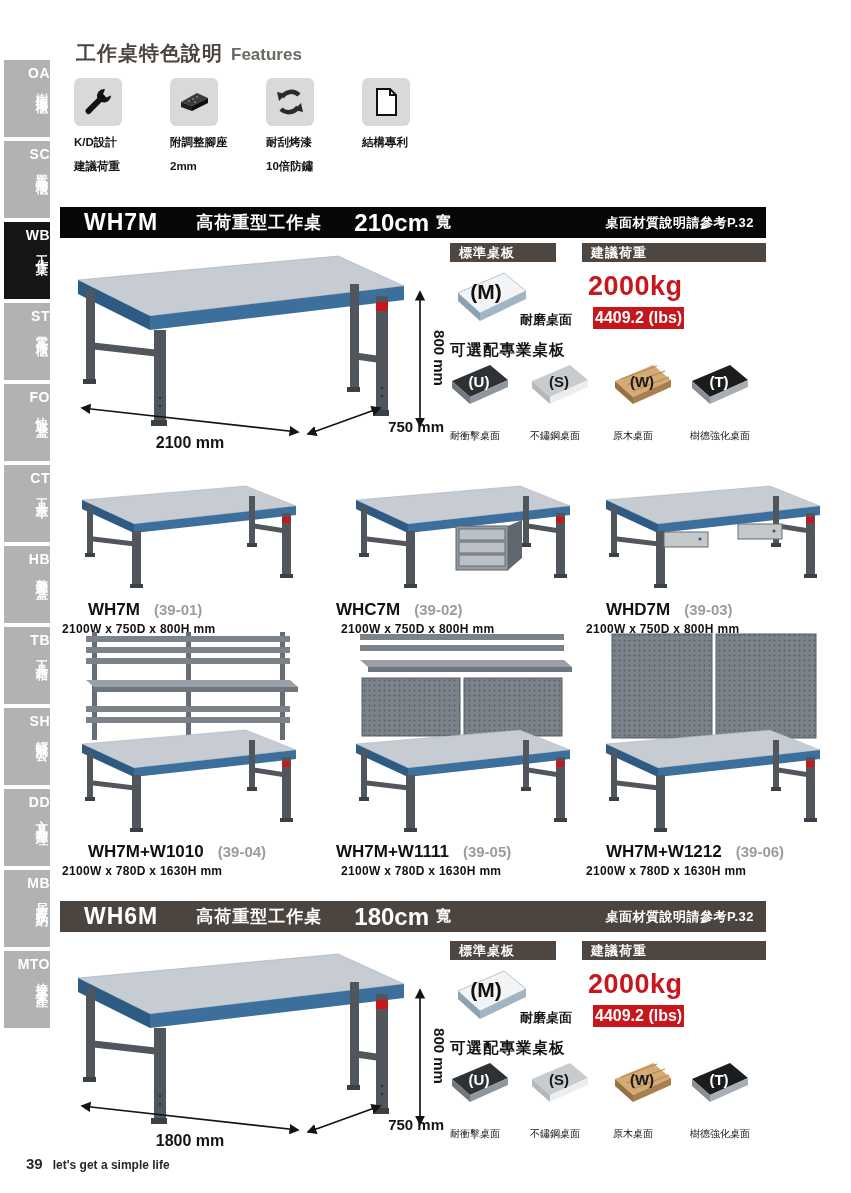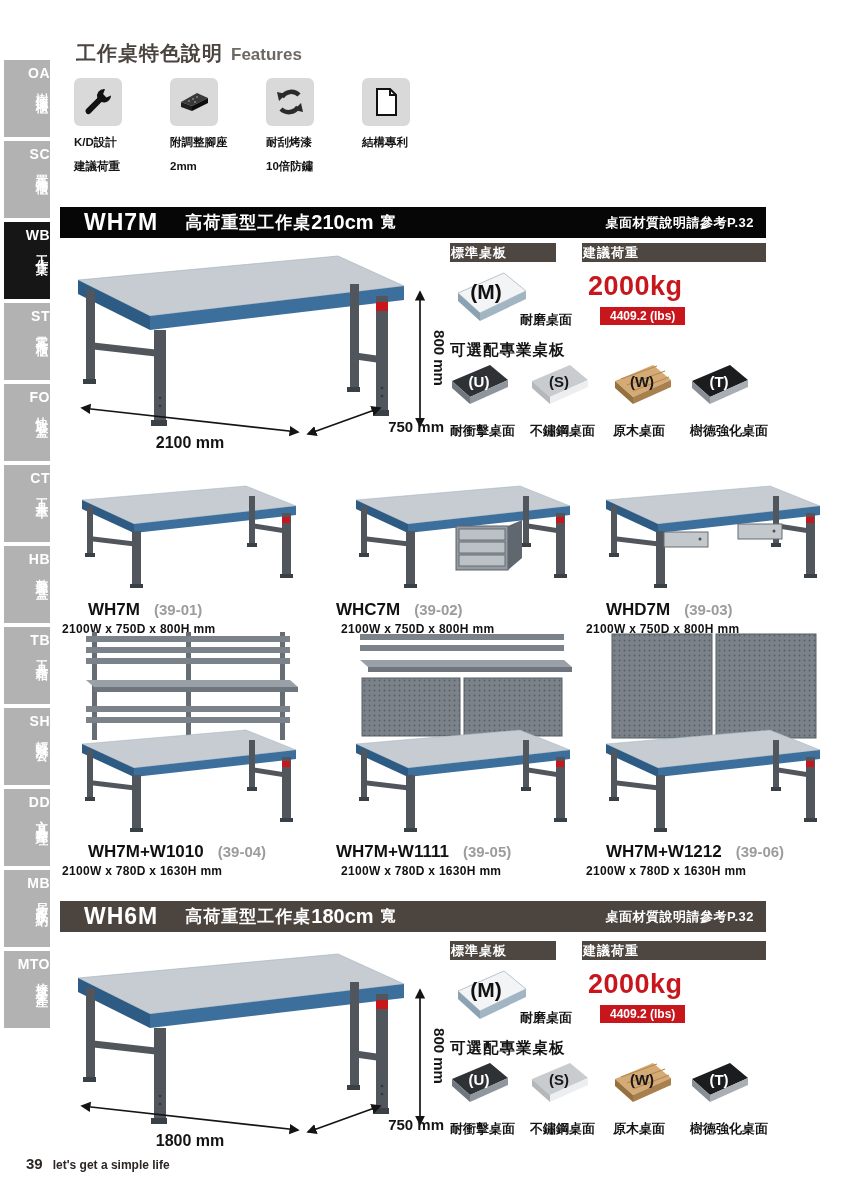--- a/index.html
+++ b/index.html
@@ -27,52 +27,52 @@
           display:flex;align-items:center;justify-content:center}
   .f-icon.nobg{background:transparent;border-radius:0}
   .f-cap{margin-top:9px;font-size:11.5px;font-weight:bold;color:#141414;line-height:15px;white-space:nowrap}
 
   
   .model-bar{position:absolute;left:60px;width:706px;height:31px;color:#fff;display:flex;
              align-items:center;box-sizing:border-box;padding:0 12px 0 24px}
   #bar0{top:207px;background:#060606}
   #bar1{top:901px;background:#4b443f}
   .mb-model{font-size:23px;font-weight:bold;letter-spacing:1px}
-  .mb-cat{font-size:17px;font-weight:bold;margin-left:27px;letter-spacing:1px}
-  .mb-size{font-size:20px;font-weight:bold;margin-left:0}
+  .mb-cat{font-size:17px;font-weight:bold;margin-left:38px;letter-spacing:1px}
+  .mb-size{font-size:24px;font-weight:bold;margin-left:32px}
   .mb-suffix{font-size:15px;font-weight:bold;margin-left:7px}
   .mb-note{margin-left:auto;font-size:13px;font-weight:bold;letter-spacing:.5px}
 
   
   .hero{position:absolute;width:390px;height:215px}
   #hero0{left:58px;top:240px}
   #hero1{left:58px;top:938px}
   .dim{stroke:#141414;stroke-width:1.7;fill:none}
   .dim-label{font-weight:bold;fill:#141414;font-size:16px}
   .dim-label.sm{font-size:15px}
 
   
   .panel{position:absolute;left:450px;width:316px;height:210px}
   #panel0{top:243px}
   #panel1{top:941px}
   .pbars{display:flex}
   .pbar{background:#4e4741;color:#fff;font-size:13px;font-weight:bold;height:19px;line-height:19px;
-        padding-left:1px;box-sizing:border-box;letter-spacing:1px}
+        padding-left:9px;box-sizing:border-box;letter-spacing:1px}
   .pbar.std{width:106px;margin-right:26px}
   .pbar.load{width:184px}
   .std-thumb{position:absolute;left:4px;top:26px}
   .std-name{position:absolute;left:70px;top:68px;font-size:13px;font-weight:bold;color:#141414}
   .kg{position:absolute;left:138px;top:28px;font-size:27px;font-weight:bold;color:#c8161d;letter-spacing:.5px}
-  .lbs{position:absolute;left:150px;top:64px;background:#c8161d;color:#fff;font-size:12px;
-       font-weight:bold;padding:2px 10px}
+  .lbs{position:absolute;left:143px;top:64px;background:#c8161d;color:#fff;font-size:16px;
+       font-weight:bold;padding:2px 2px}
   .optional{position:absolute;left:0;top:97px;font-size:15.5px;font-weight:bold;color:#141414;letter-spacing:1px}
   .options{position:absolute;left:0;top:120px;display:flex}
   .option:nth-child(1){width:80px}.option:nth-child(2){width:83px}
   .option:nth-child(3){width:77px}.option:nth-child(4){width:76px}
-  .opt-name{font-size:13px;font-weight:bold;color:#141414;margin-top:9px;white-space:nowrap}
+  .opt-name{font-size:10px;font-weight:normal;color:#141414;margin-top:16px;white-space:nowrap}
 
   .opt-u .top{fill:#2e3235}.opt-u .edge{fill:#8f969d}.opt-u .lft{fill:#70777e}.opt-u text{fill:#fff}
   .opt-s .top{fill:#c8ccce}.opt-s .edge{fill:#eceeef}.opt-s .lft{fill:#b4b8bb}.opt-s text{fill:#17171a}
   .opt-w .top{fill:#d4ab76}.opt-w .edge{fill:#a87f4d}.opt-w .lft{fill:#94713f}.opt-w text{fill:#171717}
   .opt-t .top{fill:#1a1c1e}.opt-t .edge{fill:#a9aeb4}.opt-t .lft{fill:#888e94}.opt-t text{fill:#fff}
 
   
   .variant{position:absolute;width:258px}
   .variant svg{display:block}
   #v0{left:58px;top:462px}#v1{left:332px;top:462px}#v2{left:582px;top:462px}

